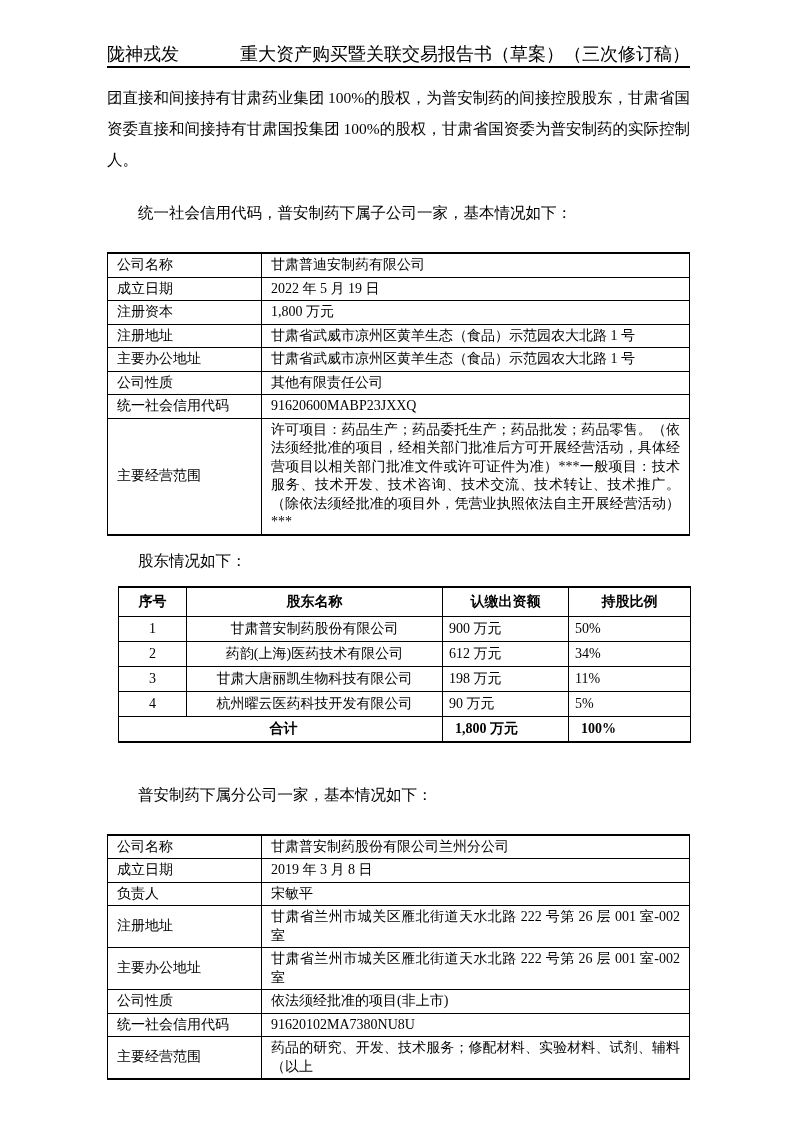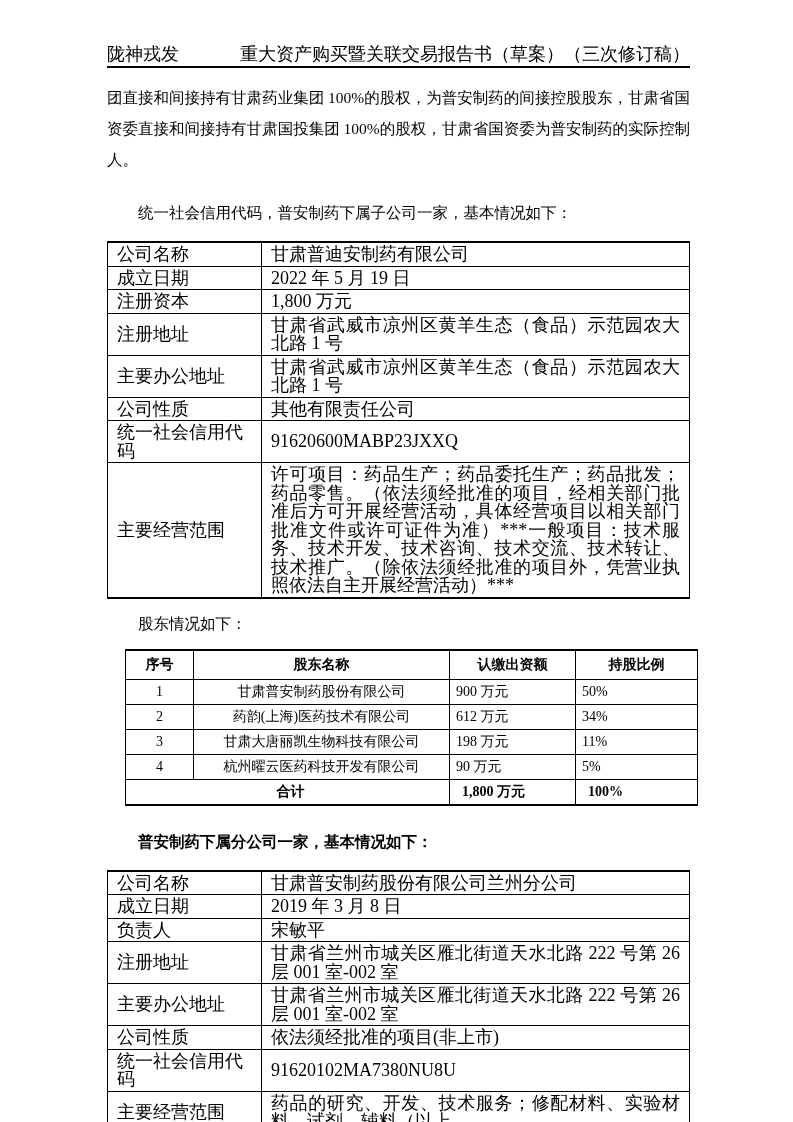--- a/index.html
+++ b/index.html
@@ -35,36 +35,36 @@
     font-size:17px; line-height:24px;
     margin-top:30px;
     letter-spacing:0.5px;
   }
   .sub-intro { margin-top:22px; }
   
   table.info-table {
     width:100%;
     border-collapse:collapse;
     table-layout:fixed;
-    margin-top:13px;
+    margin-top:24px;
     border-top:2.5px solid #000;
     border-bottom:2.5px solid #000;
-    font-size:18px;
+    font-size:14px;
   }
   table.info-table td {
     border:1px solid #000;
     padding:2px 9px;
     line-height:18.5px;
     vertical-align:middle;
     text-align:justify;
   }
   table.info-table td.lbl { width:135px; text-align:left; }
   table.info-table tr { height:23px; }
   
-  .sh-wrap { margin-left:18px; }
+  .sh-wrap { margin-left:11px; }
   table.sh-table {
     width:572px;
     border-collapse:collapse;
     table-layout:fixed;
     margin-top:10px;
     border-top:2.5px solid #000;
     border-bottom:2.5px solid #000;
     font-size:14px;
   }
   table.sh-table th, table.sh-table td {
@@ -179,21 +179,21 @@
         </tr>
         <tr class="total-row">
           <td class="c-center" colspan="2">合计</td>
           <td class="c-right">1,800 万元</td>
           <td class="c-right">100%</td>
         </tr>
       </tbody>
     </table>
   </div>
 
-  <p class="para indent" style="margin-top:20px;font-weight:bold;">普安制药下属分公司一家，基本情况如下：</p>
+  <p class="para indent" style="margin-top:36px;">普安制药下属分公司一家，基本情况如下：</p>
 
   <table class="info-table">
     <tbody>
       <tr>
         <td class="lbl">公司名称</td>
         <td>甘肃普安制药股份有限公司兰州分公司</td>
       </tr>
       <tr>
         <td class="lbl">成立日期</td>
         <td>2019 年 3 月 8 日</td>

